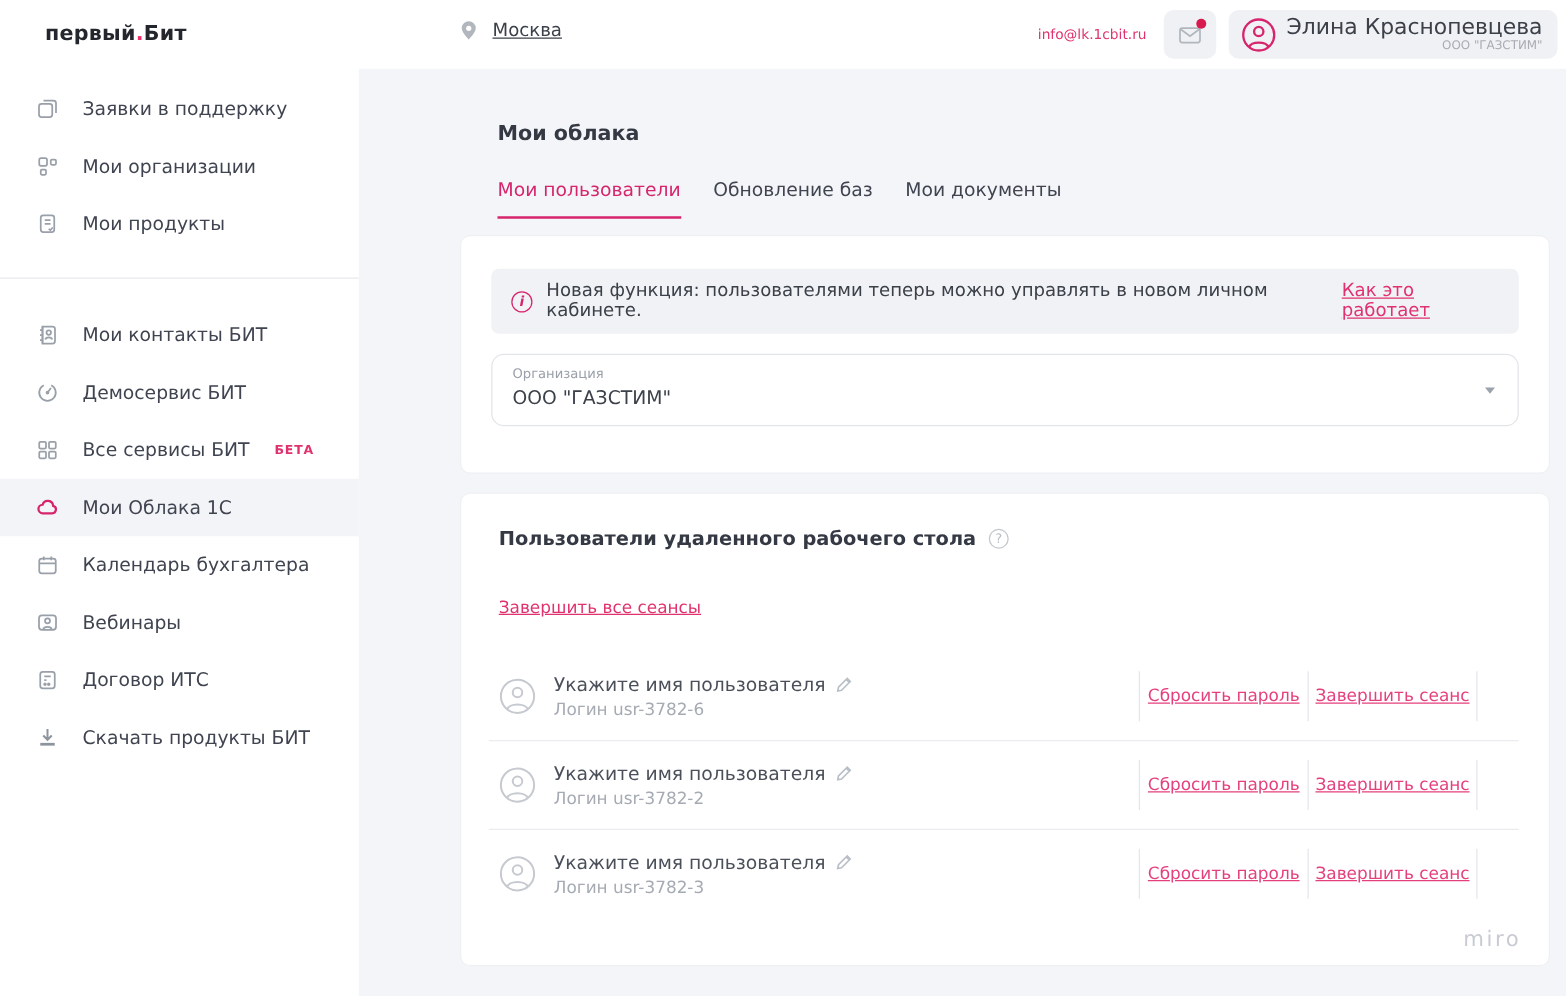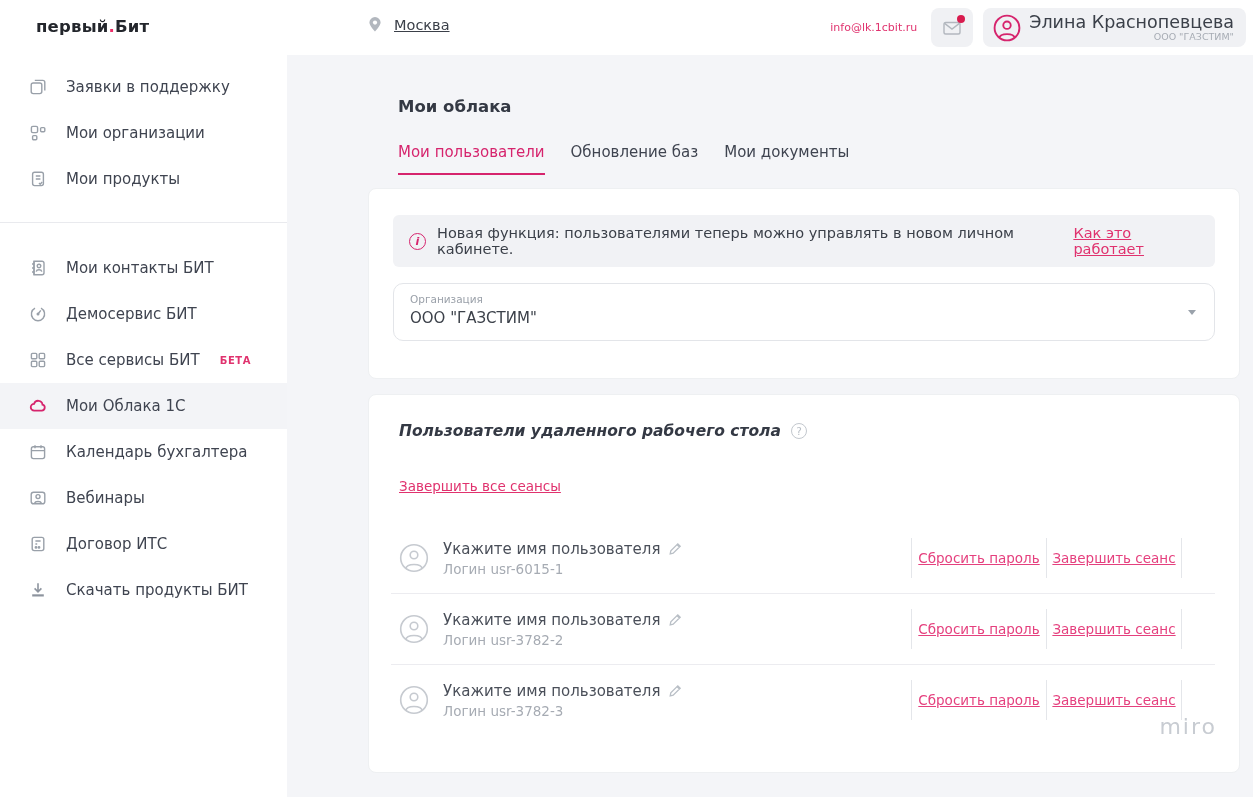--- a/index.html
+++ b/index.html
@@ -47,39 +47,39 @@
   .notice-text { font-size:14.5px; color:#3b4049; }
   .notice-link { font-size:14.5px; color:#e0326e; text-decoration:underline; cursor:pointer; margin-left:4px; }
   .org-select { position:relative; margin-top:16px; height:58px; border:1px solid #e3e5e9; border-radius:10px;
                 padding:9px 40px 0 16px; cursor:pointer; }
   .org-label { font-size:10.5px; color:#9aa0a9; }
   .org-value { font-size:15px; color:#3b4049; margin-top:4px; }
   .caret { position:absolute; right:18px; top:26px; width:0; height:0;
            border-left:4.5px solid transparent; border-right:4.5px solid transparent; border-top:5.5px solid #9aa2ab; }
   .card2 { margin-top:15px; height:379px; position:relative; padding-top:27px; }
   .card2-title-row { display:flex; align-items:center; gap:10px; padding:0 30px; }
-  .card2-title { font-size:15.5px; font-weight:bold; color:#343944;font-style:italic; }
+  .card2-title { font-size:15.5px; font-weight:bold; color:#343944; }
   .help-ic { width:16px; height:16px; border:1.4px solid #c3c8ce; border-radius:50%; color:#b9bfc6;
              font-size:10.5px; display:flex; align-items:center; justify-content:center; cursor:pointer; }
   .end-all { display:inline-block; margin:38px 0 0 30px; font-size:13.5px; color:#e0326e;
              text-decoration:underline; cursor:pointer; }
   .rows { margin-top:28px; }
   .user-row { height:70px; display:flex; align-items:center; padding-left:30px; }
   .row-sep { height:1px; background:#ececf0; margin:0 24px 0 22px; }
   .row-avatar { flex:0 0 30px; margin-right:14px; }
   .row-main { display:flex; flex-direction:column; gap:3px; }
   .row-name-line { display:flex; align-items:center; gap:8px; }
   .row-name { font-size:15px; color:#4a4f59; }
   .row-login { font-size:13.5px; color:#a6abb3; }
   .row-actions { margin-left:auto; display:flex; align-items:center; height:100%; }
   .vdiv { width:1px; height:40px; background:#e4e6ea; }
   .row-link { width:134px; text-align:center; font-size:13.5px; color:#e5407e;
               text-decoration:underline; cursor:pointer; }
   .row-actions .spacer { width:57px; }
-  .watermark { position:absolute; right:22px; bottom:33px; font-size:22px; color:#c8ccd2; letter-spacing:2px; }
+  .watermark { position:absolute; right:22px; bottom:10px; font-size:17px; color:#c8ccd2; letter-spacing:2px; }
   svg { display:block; }
 </style>
 </head>
 <body>
 
 <svg width="0" height="0" style="position:absolute">
   <defs>
       <clipPath id="avclip">
         <circle cx="15" cy="15" r="13.3"></circle>
       </clipPath>
@@ -285,21 +285,21 @@
         </span>
         <span class="row-main">
           <span class="row-name-line">
             <span class="row-name">Укажите имя пользователя</span>
             <span>
               <svg width="15" height="15" viewBox="0 0 15 15" fill="none" stroke="#b9bfc6" stroke-width="1.3">
                   <path d="M2.2 12.8l.6-3 7-7 2.4 2.4-7 7-3 .6zM9 3.6l2.4 2.4"></path>
                 </svg>
             </span>
           </span>
-          <span class="row-login">Логин usr-6015-1</span>
+          <span class="row-login">Логин usr-3782-6</span>
         </span>
         <span class="row-actions">
           <span class="vdiv"></span>
           <span class="row-link">Сбросить пароль</span>
           <span class="vdiv"></span>
           <span class="row-link">Завершить сеанс</span>
           <span class="vdiv"></span>
           <span class="spacer"></span>
         </span>
       </div>

